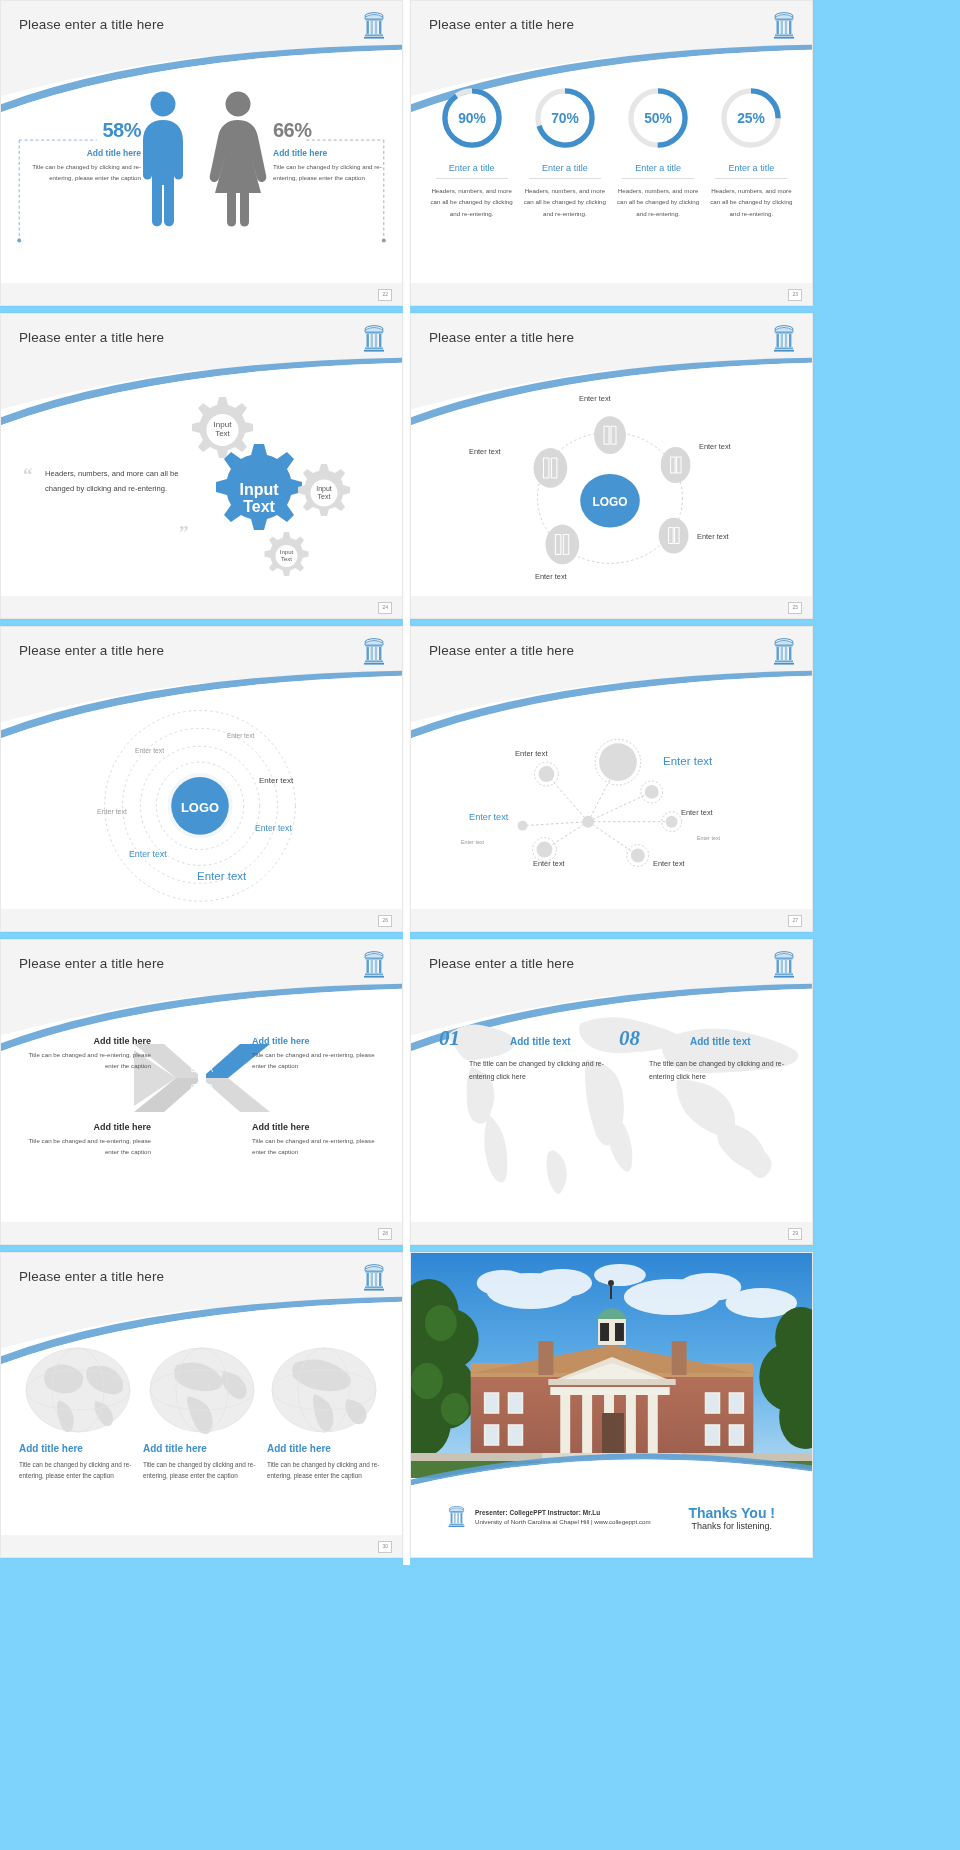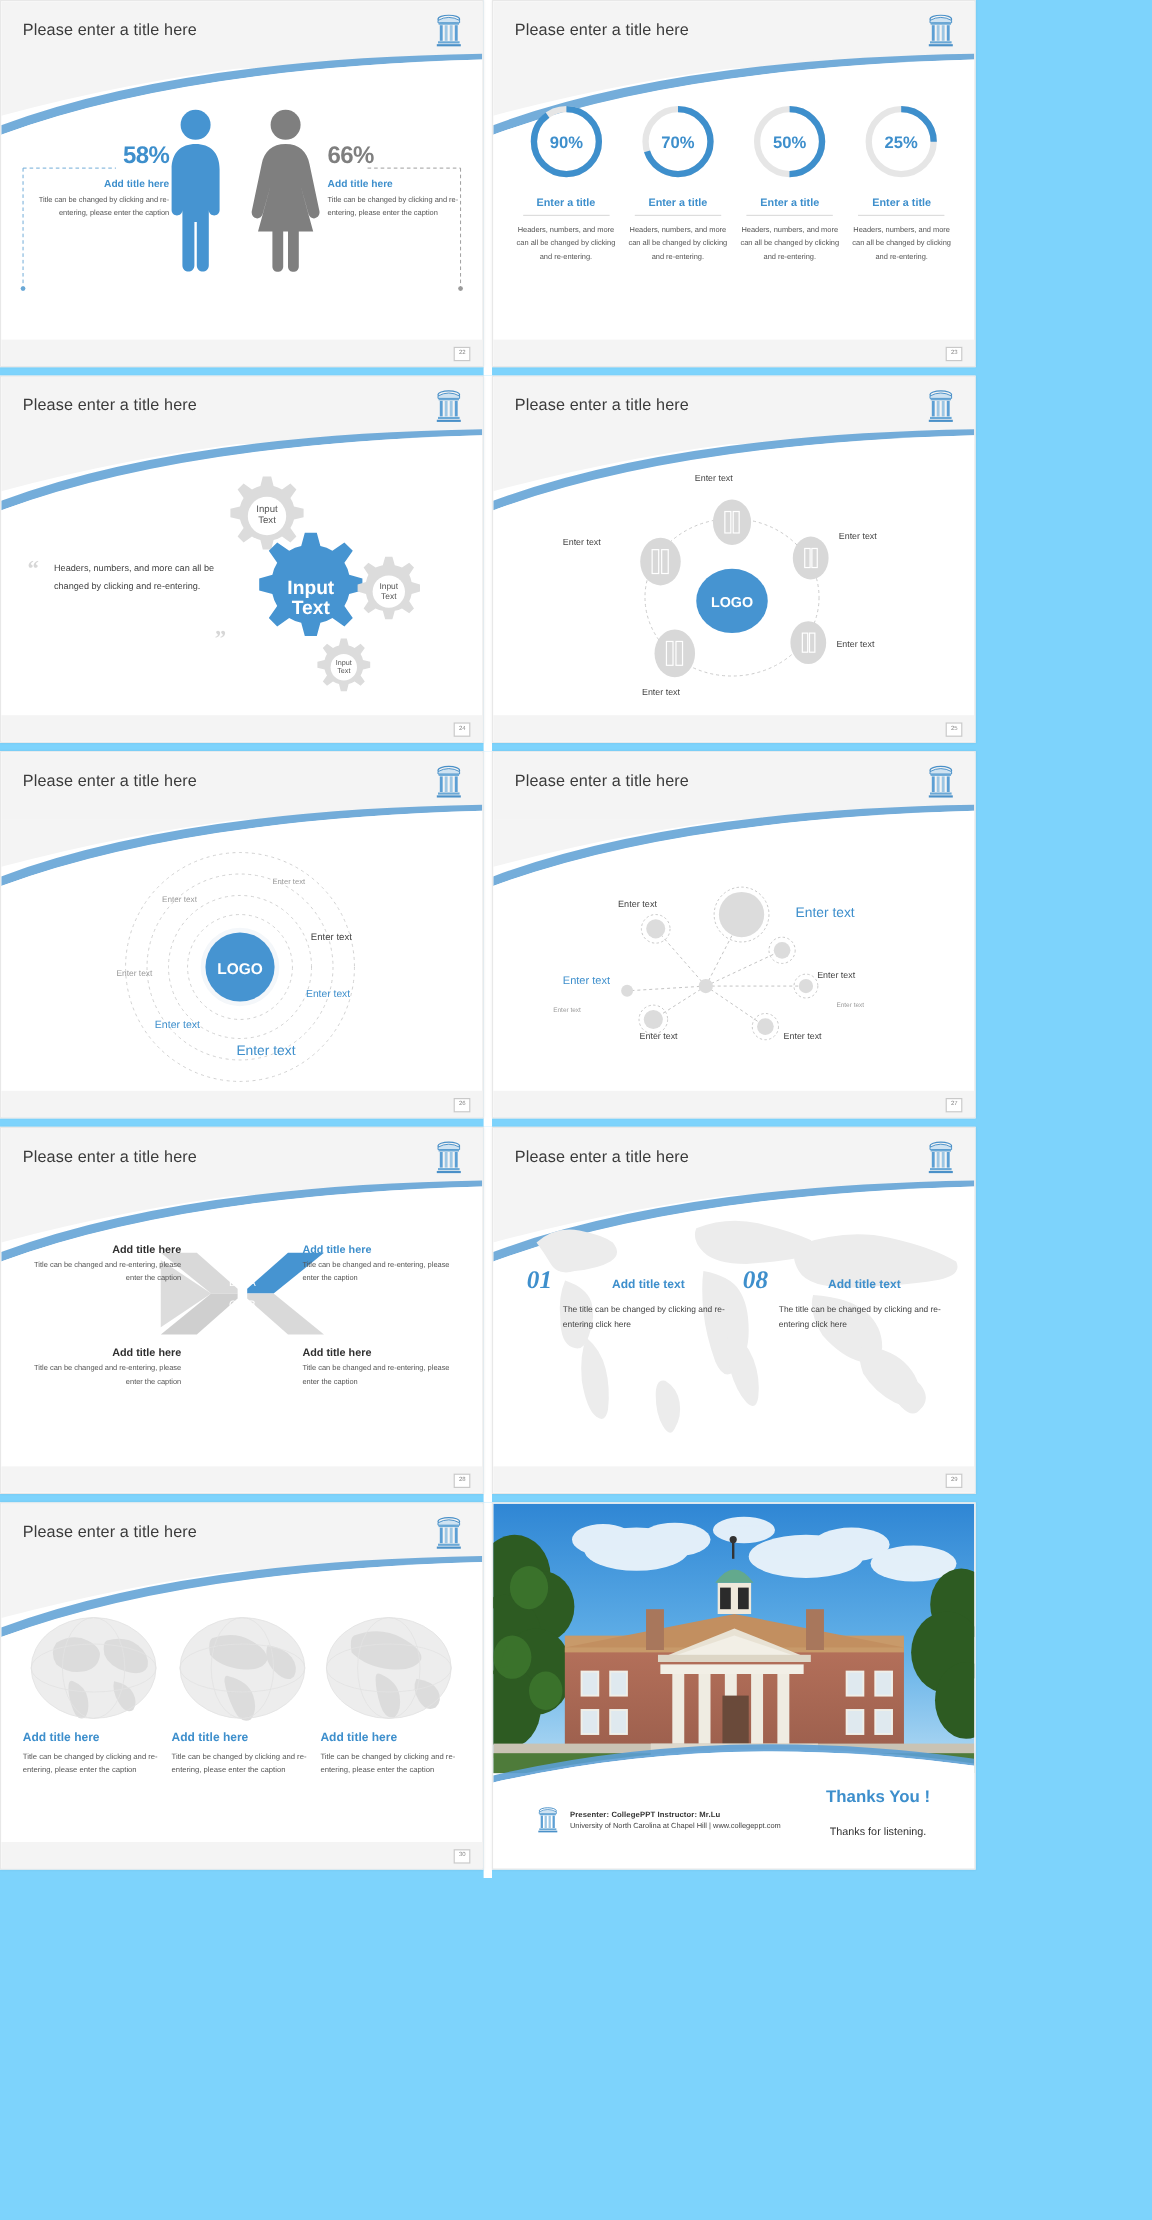--- a/index.html
+++ b/index.html
@@ -53,21 +53,21 @@
 
   
   .pct { font-size:20px; font-weight:bold; letter-spacing:-.5px; }
   .s22-left { position:absolute; left:22px; top:118px; width:118px; text-align:right; }
   .s22-right { position:absolute; left:272px; top:118px; width:118px; text-align:left; }
   .s22-left .bodytxt, .s22-right .bodytxt { margin-top:4px; }
 
   
   .donut-wrap { position:absolute; top:84px; width:100%; display:flex; justify-content:space-around; padding:0 14px; }
   .dcol { width:84px; text-align:center; }
-  .dlabel { font-size:9px; font-weight:bold; color:#3e8fcc; margin-top:8px; }
+  .dlabel { font-size:9px; font-weight:normal; color:#3e8fcc; margin-top:8px; }
   .drule { height:1px; background:#ddd; margin:5px 6px 6px 6px; }
   .dbody { font-size:6.2px; color:#555; line-height:1.85; }
 
   
   .quote { position:absolute; left:44px; top:152px; width:152px; font-size:7.6px; color:#444; line-height:2.0; }
   .qm { position:absolute; font-size:19px; color:#d7d7d7; font-family:"Liberation Serif",serif; font-weight:bold; }
 
   
   .et { position:absolute; font-size:7.4px; color:#444; white-space:nowrap; }
   .et.b { color:#3e8fcc; }
@@ -77,37 +77,37 @@
   .q-tl { position:absolute; left:14px; top:96px; width:136px; text-align:right; }
   .q-tr { position:absolute; right:14px; top:96px; width:136px; text-align:left; }
   .q-bl { position:absolute; left:14px; top:182px; width:136px; text-align:right; }
   .q-br { position:absolute; right:14px; top:182px; width:136px; text-align:left; }
   .q-tl .h,.q-bl .h,.q-br .h { font-size:9px;font-weight:bold;color:#2f2f2f; }
   .q-tr .h { font-size:9px;font-weight:bold;color:#3e8fcc; }
   .q-tl .bodytxt,.q-tr .bodytxt,.q-bl .bodytxt,.q-br .bodytxt { margin-top:4px; }
 
   
   .numblk { position:absolute; top:86px; }
-  .bignum { font-size:21px; font-weight:bold; color:#3e8fcc; font-style:italic; font-family:"Liberation Serif",serif;margin-top:28px; }
+  .bignum { font-size:21px; font-weight:bold; color:#3e8fcc; font-style:italic; font-family:"Liberation Serif",serif; }
   .numtitle { font-size:10px; font-weight:bold; color:#3e8fcc;margin-left:43px; }
   .numbody { font-size:7px; color:#444; line-height:1.9; margin-top:6px; }
 
   
   .gcol { position:absolute; top:190px; width:118px; }
   .gcol .h { font-size:10px; font-weight:bold; color:#3e8fcc; }
   .gcol .bodytxt { margin-top:5px; font-size:6.4px; }
 
   
   .photo { position:absolute; left:0; top:0; width:100%; height:225px; overflow:hidden; }
   .credit { position:absolute; left:36px; bottom:28px; display:flex; align-items:center; gap:9px; }
   .credit .l1 { font-size:6.4px; font-weight:bold; color:#333; letter-spacing:.1px; }
   .credit .l2 { font-size:6.2px; color:#444; margin-top:2px; }
   .thanks { position:absolute; right:37px; bottom:26px; text-align:center; }
   .thanks .t1 { font-size:14px; font-weight:bold; color:#3e8fcc; }
-  .thanks .t2 { font-size:9px; color:#333; margin-top:16px; }
+  .thanks .t2 { font-size:9px; color:#333; margin-top:0; }
 </style>
 </head>
 <body>
 
 <div class="grid">
 
   <div class="slide">
     <div class="hdr"></div>
     <svg class="svgfull" viewBox="0 0 403 306" preserveAspectRatio="none">
       <path d="M0 56 L403 56 L403 46 Q210 40 0 96 Z" fill="#f4f4f4"></path>

